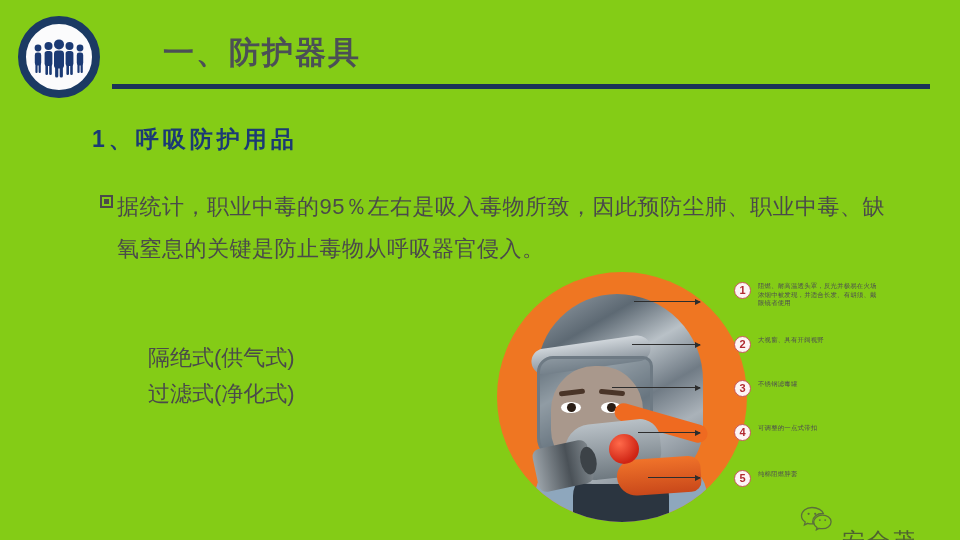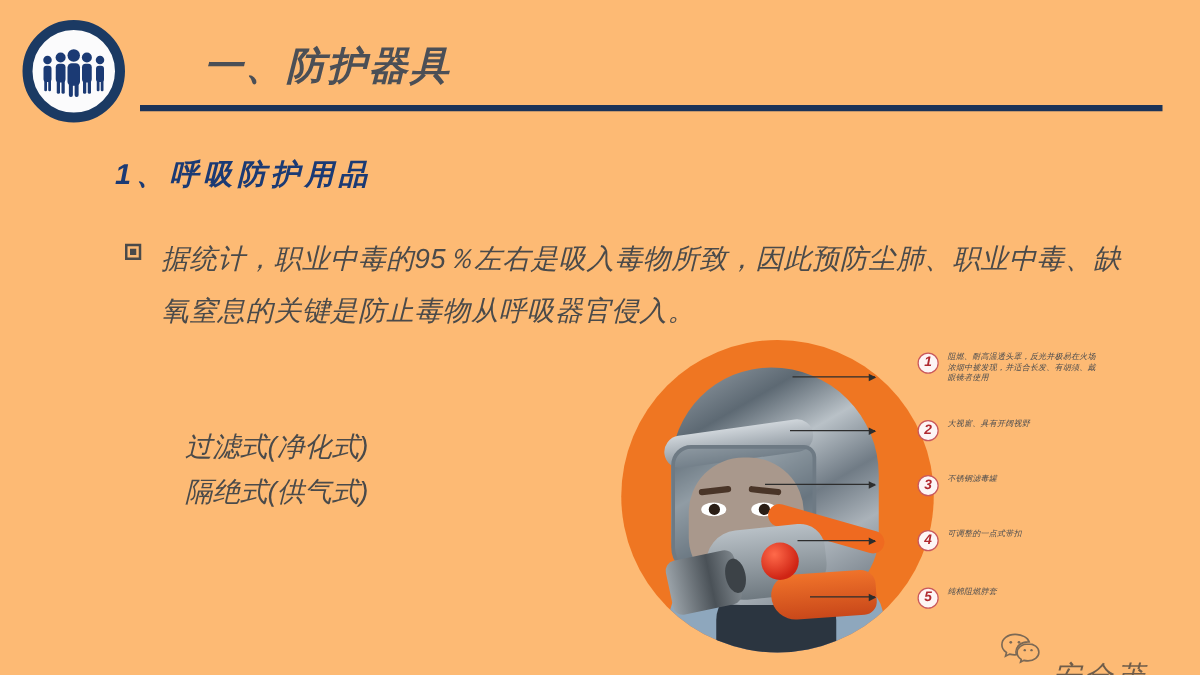--- a/index.html
+++ b/index.html
@@ -10,22 +10,21 @@
     width: 960px;
     height: 540px;
     overflow: hidden;
     background: #ffffff;
     font-family: "Liberation Sans", "DejaVu Sans", sans-serif;
     position: relative;
   }
   .slide {
     position: absolute;
     inset: 0;
-    background: #fdba74;
-    font-style: italic;
+    background: #84cc16;
   }
 
   
   .header {
     position: absolute;
     left: 0; top: 0;
     width: 960px; height: 110px;
   }
   .logo-badge {
     position: absolute;
@@ -96,21 +95,21 @@
   }
   .bullet-marker.red::after {
     background: #9d1e18;
   }
 
   #bullet-stat {
     left: 100px; top: 186px;
     width: 820px;
   }
   .bullet-text {
-    margin-left: 16px;
+    margin-left: 4px;
     font-size: 22px;
     line-height: 42px;
     color: #4a4a4a;
     letter-spacing: 0.5px;
   }
   #bullet-stat .bullet-text {
     width: 790px;
   }
 
   #bullet-types {
@@ -382,22 +381,22 @@
 
   <div class="section-subtitle">1、呼吸防护用品</div>
 
   <div class="bullet-row" id="bullet-stat">
     <span class="bullet-marker"></span>
     <span class="bullet-text">据统计，职业中毒的95％左右是吸入毒物所致，因此预防尘肺、职业中毒、缺氧窒息的关键是防止毒物从呼吸器官侵入。</span>
   </div>
 
 
   <div class="type-list">
+    <div class="type-item">隔绝式(供气式)</div>
     <div class="type-item">过滤式(净化式)</div>
-    <div class="type-item">隔绝式(供气式)</div>
   </div>
 
   <div class="photo-area">
     <div class="orange-circle">
       <div class="person">
         <div class="torso"></div>
         <div class="torso-shadow"></div>
         <div class="hood"></div>
         <div class="hood-brim"></div>
         <div class="face"></div>

